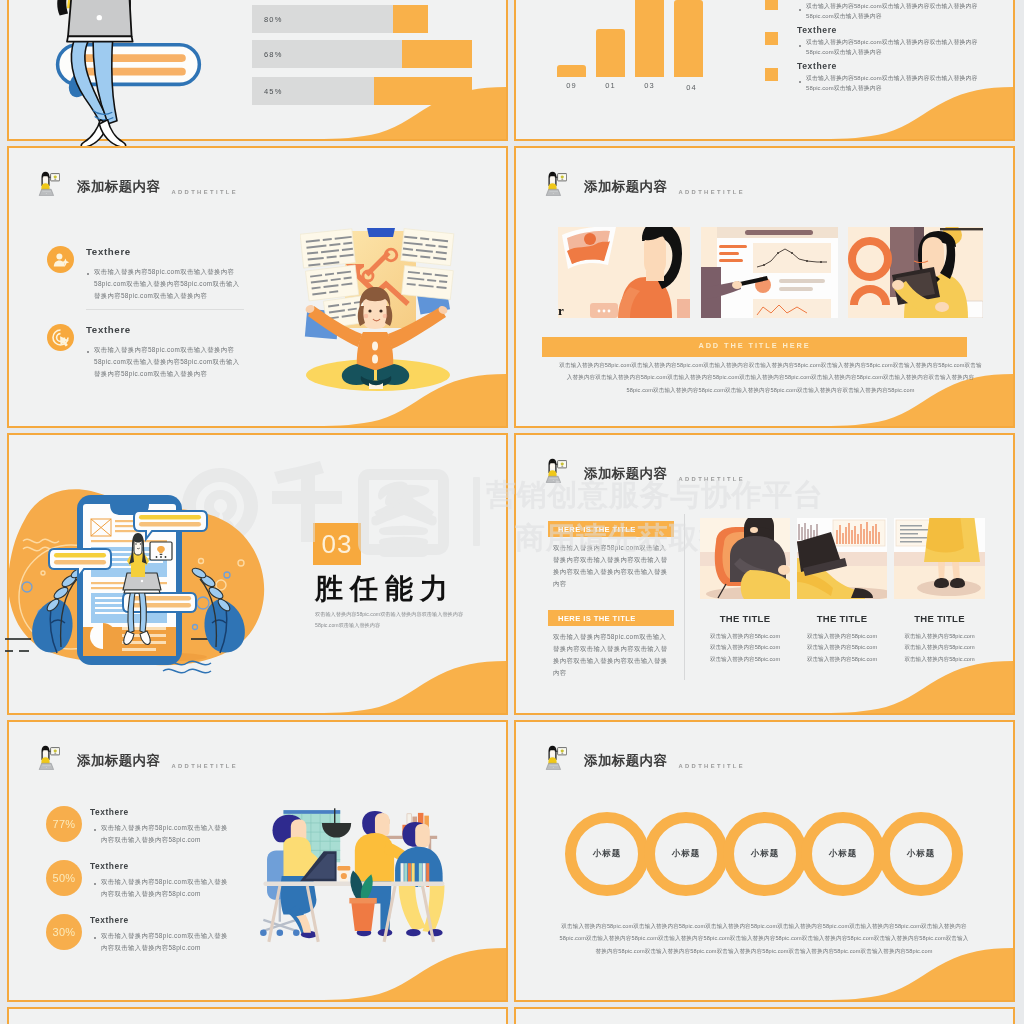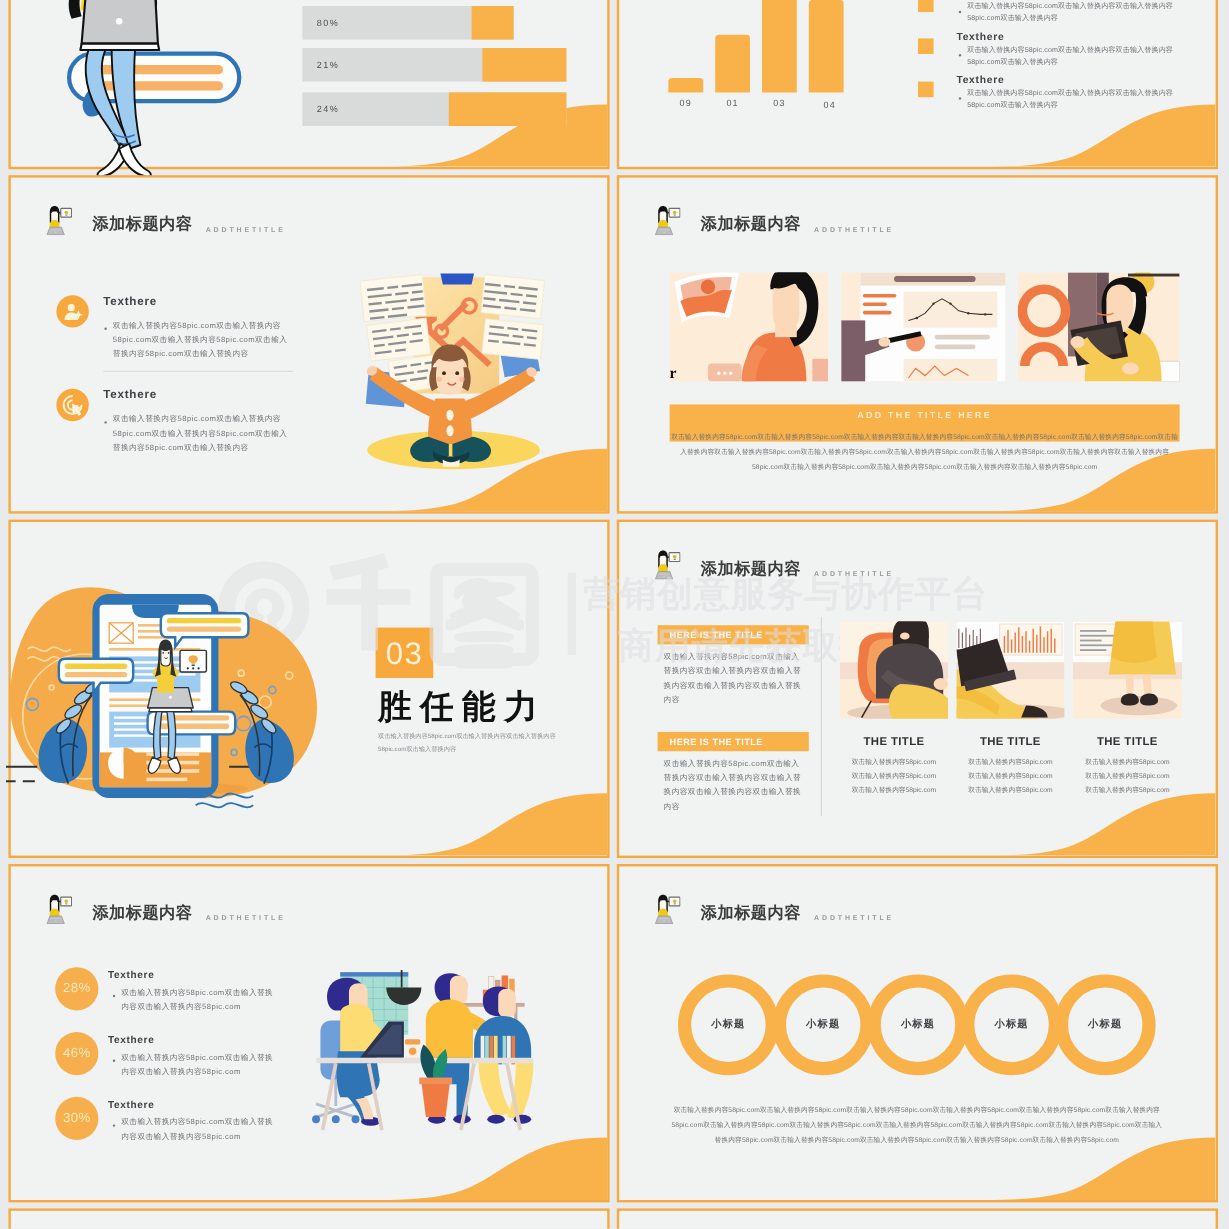--- a/index.html
+++ b/index.html
@@ -123,25 +123,25 @@
     <svg class="wave" viewBox="0 0 497 70" preserveAspectRatio="none">
       <path d="M497 18 C 470 18 450 22 430 32 C 408 43 392 58 370 64 C 350 69 330 70 306 70 L 497 70 Z" fill="#f9b14a"></path>
     </svg>
 
     <div class="pbar" style="left:243px;top:144px;width:176px;">
       <div class="fill" style="width:20%;"></div>
       <div class="lab">80%</div>
     </div>
     <div class="pbar" style="left:243px;top:179px;width:220px;">
       <div class="fill" style="width:32%;"></div>
-      <div class="lab">21%</div>
+      <div class="lab">68%</div>
     </div>
     <div class="pbar" style="left:243px;top:216px;width:220px;">
       <div class="fill" style="width:44.5%;"></div>
-      <div class="lab">24%</div>
+      <div class="lab">45%</div>
     </div>
   </div>
 </div>
 
 <div class="slide" id="s2">
   <div class="inner">
     <svg class="wave" viewBox="0 0 497 70" preserveAspectRatio="none">
       <path d="M497 18 C 470 18 450 22 430 32 C 408 43 392 58 370 64 C 350 69 330 70 306 70 L 497 70 Z" fill="#f9b14a"></path>
     </svg>
 
@@ -221,21 +221,21 @@
     </svg>
 
     <div class="shead">
       <svg class="hicon" viewBox="0 0 22 25">
             <use href="#hdricon"></use>
           </svg>
       <div class="htitle">添加标题内容</div>
       <div class="hsub">ADDTHETITLE</div>
     </div>
 
-    <div class="banner" style="left:42px;top:189px;width:425px;height:31px;line-height:17px;">ADD THE TITLE HERE</div>
+    <div class="banner" style="left:26px;top:189px;width:425px;height:20px;line-height:17px;">ADD THE TITLE HERE</div>
     <div class="cap" style="left:42px;top:211px;width:425px;">双击输入替换内容58pic.com双击输入替换内容58pic.com双击输入替换内容双击输入替换内容58pic.com双击输入替换内容58pic.com双击输入替换内容58pic.com双击输入替换内容双击输入替换内容58pic.com双击输入替换内容58pic.com双击输入替换内容58pic.com双击输入替换内容58pic.com双击输入替换内容双击输入替换内容58pic.com双击输入替换内容58pic.com双击输入替换内容58pic.com双击输入替换内容双击输入替换内容58pic.com</div>
   </div>
 </div>
 
 <div class="slide" id="s5">
   <div class="inner">
     <svg class="wave" viewBox="0 0 497 70" preserveAspectRatio="none">
       <path d="M497 18 C 470 18 450 22 430 32 C 408 43 392 58 370 64 C 350 69 330 70 306 70 L 497 70 Z" fill="#f9b14a"></path>
     </svg>
 
@@ -295,26 +295,26 @@
     </svg>
 
     <div class="shead">
       <svg class="hicon" viewBox="0 0 22 25">
             <use href="#hdricon"></use>
           </svg>
       <div class="htitle">添加标题内容</div>
       <div class="hsub">ADDTHETITLE</div>
     </div>
 
-    <div class="pcircle" style="left:37px;top:84px;">28%</div>
+    <div class="pcircle" style="left:37px;top:84px;">77%</div>
     <div class="texthere" style="position:absolute;left:81px;top:85px;">Texthere</div>
     <div class="li-dot" style="left:85px;top:107px;"></div>
     <div class="body-cn" style="position:absolute;left:92px;top:100px;width:131px;">双击输入替换内容58pic.com双击输入替换内容双击输入替换内容58pic.com</div>
 
-    <div class="pcircle" style="left:37px;top:138px;">46%</div>
+    <div class="pcircle" style="left:37px;top:138px;">50%</div>
     <div class="texthere" style="position:absolute;left:81px;top:139px;">Texthere</div>
     <div class="li-dot" style="left:85px;top:161px;"></div>
     <div class="body-cn" style="position:absolute;left:92px;top:154px;width:131px;">双击输入替换内容58pic.com双击输入替换内容双击输入替换内容58pic.com</div>
 
     <div class="pcircle" style="left:37px;top:192px;">30%</div>
     <div class="texthere" style="position:absolute;left:81px;top:193px;">Texthere</div>
     <div class="li-dot" style="left:85px;top:215px;"></div>
     <div class="body-cn" style="position:absolute;left:92px;top:208px;width:131px;">双击输入替换内容58pic.com双击输入替换内容双击输入替换内容58pic.com</div>
 
   </div>

